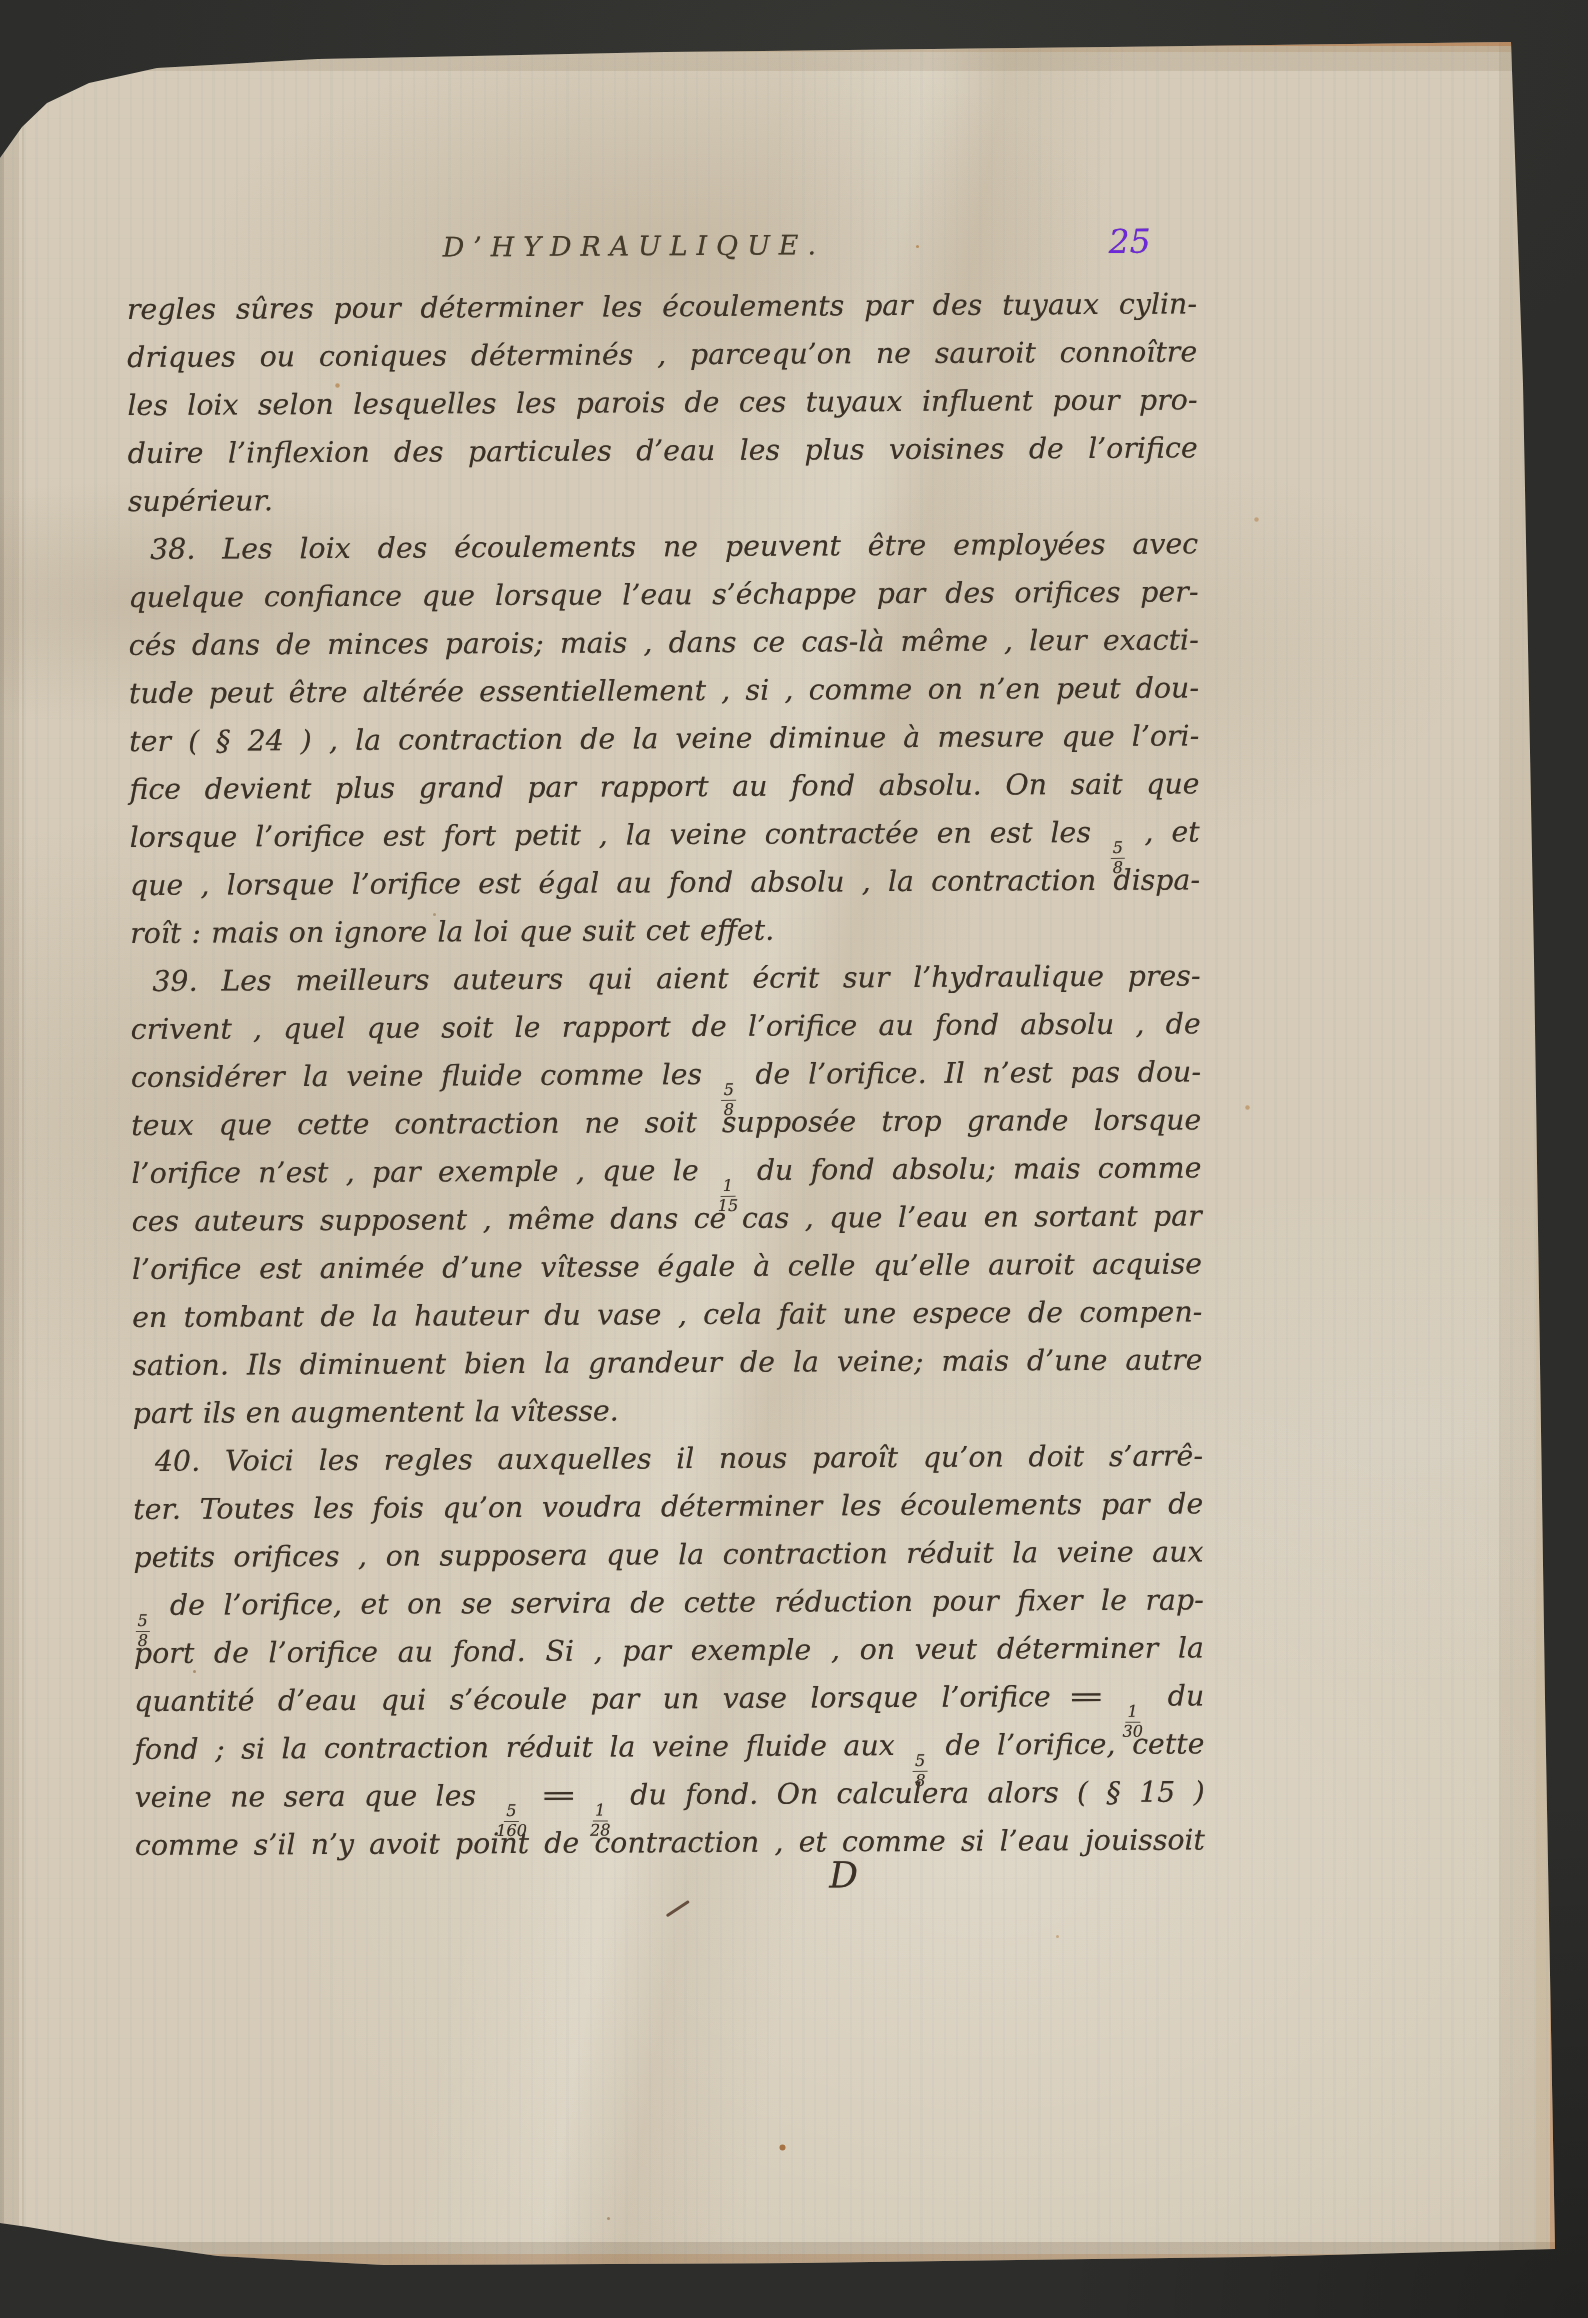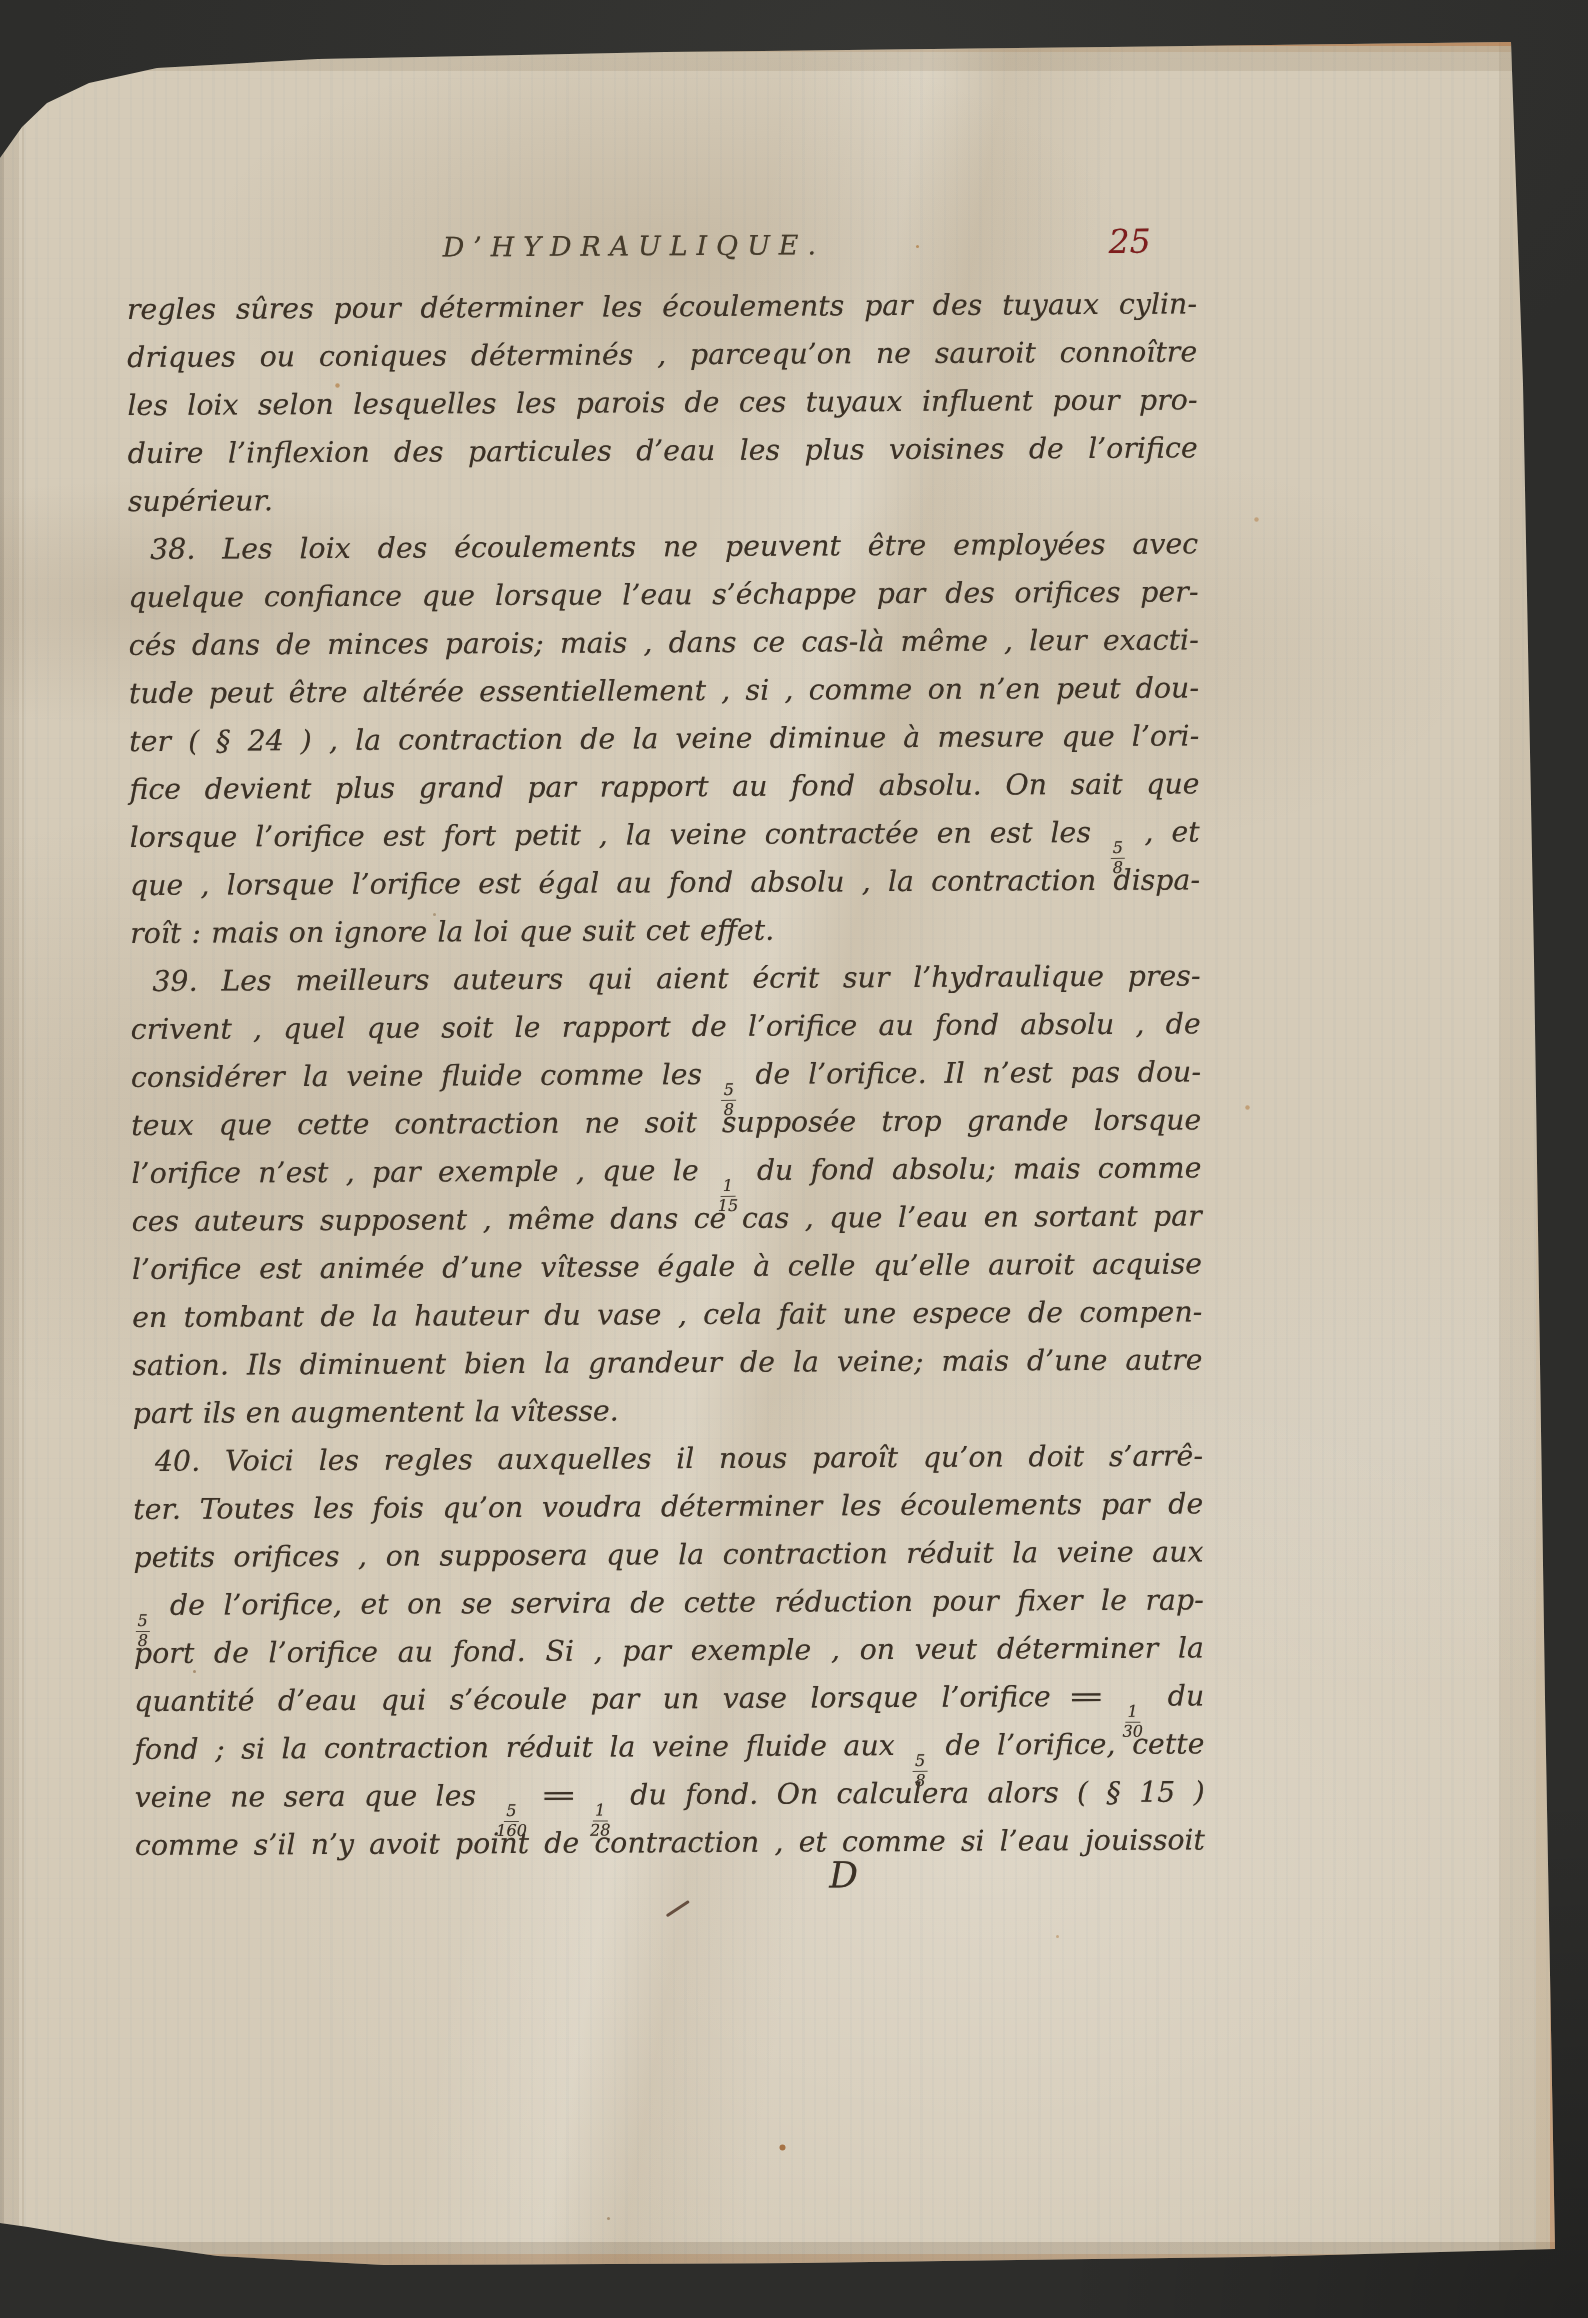--- a/index.html
+++ b/index.html
@@ -78,21 +78,21 @@
   }
   .head-title{
     position:absolute;left:443px;top:233px;
     font-size:27px;letter-spacing:8.9px;
     color:#453b2b;
     text-shadow:0 0 0.7px rgba(69,59,43,.5);
     white-space:nowrap;
   }
   .page-num{
     position:absolute;left:1109px;top:227px;
-    font-size:33px;color:#7f1d1d;
+    font-size:33px;color:#6d28d9;
     text-shadow:0 0 0.7px rgba(62,52,42,.5);
   }
   .body{
     position:absolute;left:127px;top:286px;width:1070px;
     font-size:28.4px;word-spacing:1.1px;
     text-shadow:0 0 0.7px rgba(59,49,38,.55);
   }
   .line{
     height:48px;line-height:48px;
     text-align:justify;text-align-last:justify;

